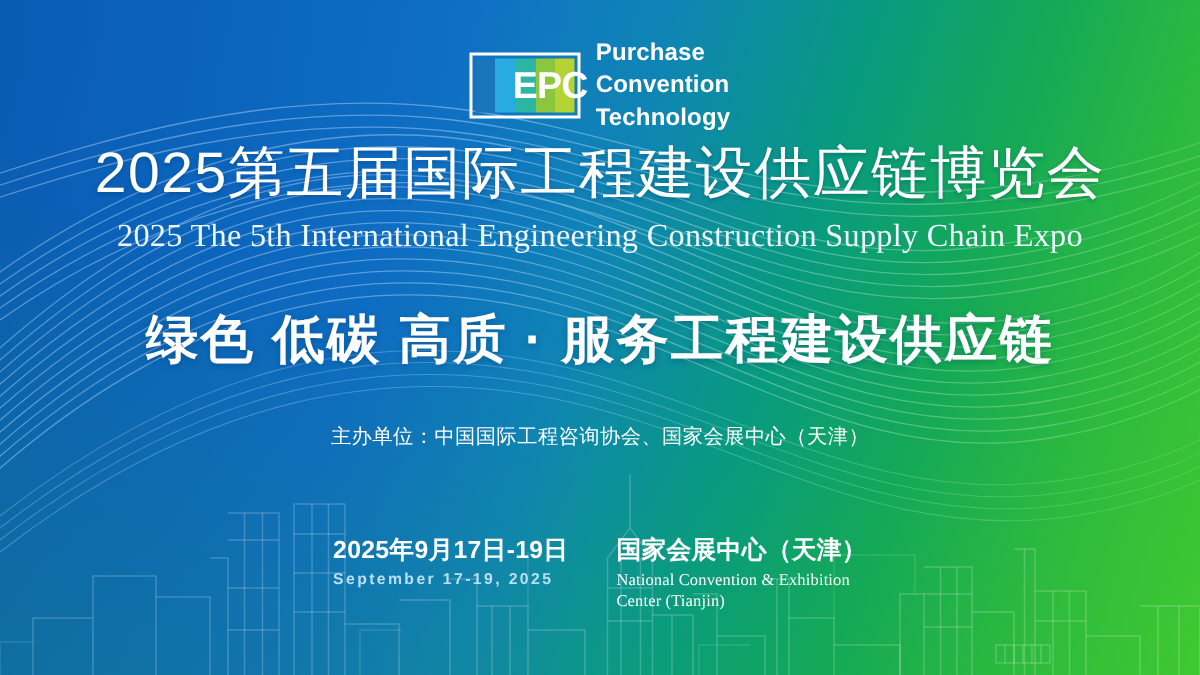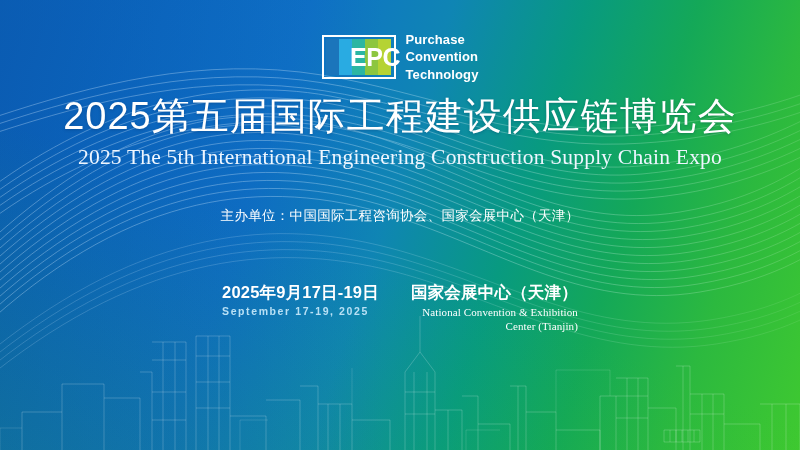--- a/index.html
+++ b/index.html
@@ -89,21 +89,21 @@
     justify-content: center;
     font-size: 25px;
     font-weight: 700;
     color: #ffffff;
     letter-spacing: -0.5px;
     line-height: 1;
     margin-left: 33px;
   }
   .logo-text {
     color: #ffffff;
-    font-size: 13px;
+    font-size: 16px;
     font-weight: 700;
     line-height: 1.33;
     letter-spacing: 0.1px;
     text-align: left;
   }
 
   
   .title-cn {
     margin-top: 16px;
     color: #ffffff;
@@ -176,21 +176,20 @@
     line-height: 1.2;
   }
   .venue-en {
     margin-top: 3px;
     color: #ffffff;
     font-family: "Liberation Serif", "DejaVu Serif", serif;
     font-size: 11px;
     font-weight: 400;
     line-height: 1.3;
     letter-spacing: 0.1px;
-    text-align: right;
   }
   .venue-en span { display: block; }
 </style>
 </head>
 <body>
 
 <div id="banner">
 
   <div class="tint-left"></div>
   <div class="tint-bottom"></div>
@@ -330,20 +329,21 @@
         <div>Purchase</div>
         <div>Convention</div>
         <div>Technology</div>
       </div>
     </div>
 
     <div class="title-cn">2025第五届国际工程建设供应链博览会</div>
 
     <div class="title-en">2025 The 5th International Engineering Construction Supply Chain Expo</div>
 
+    <div class="slogan">绿色 低碳 高质 · 服务工程建设供应链</div>
 
     <div class="organizer">主办单位：中国国际工程咨询协会、国家会展中心（天津）</div>
 
     <div class="info-row">
       <div class="info-col">
         <div class="info-cn">2025年9月17日-19日</div>
         <div class="date-en">September 17-19, 2025</div>
       </div>
       <div class="info-col">
         <div class="info-cn">国家会展中心（天津）</div>

